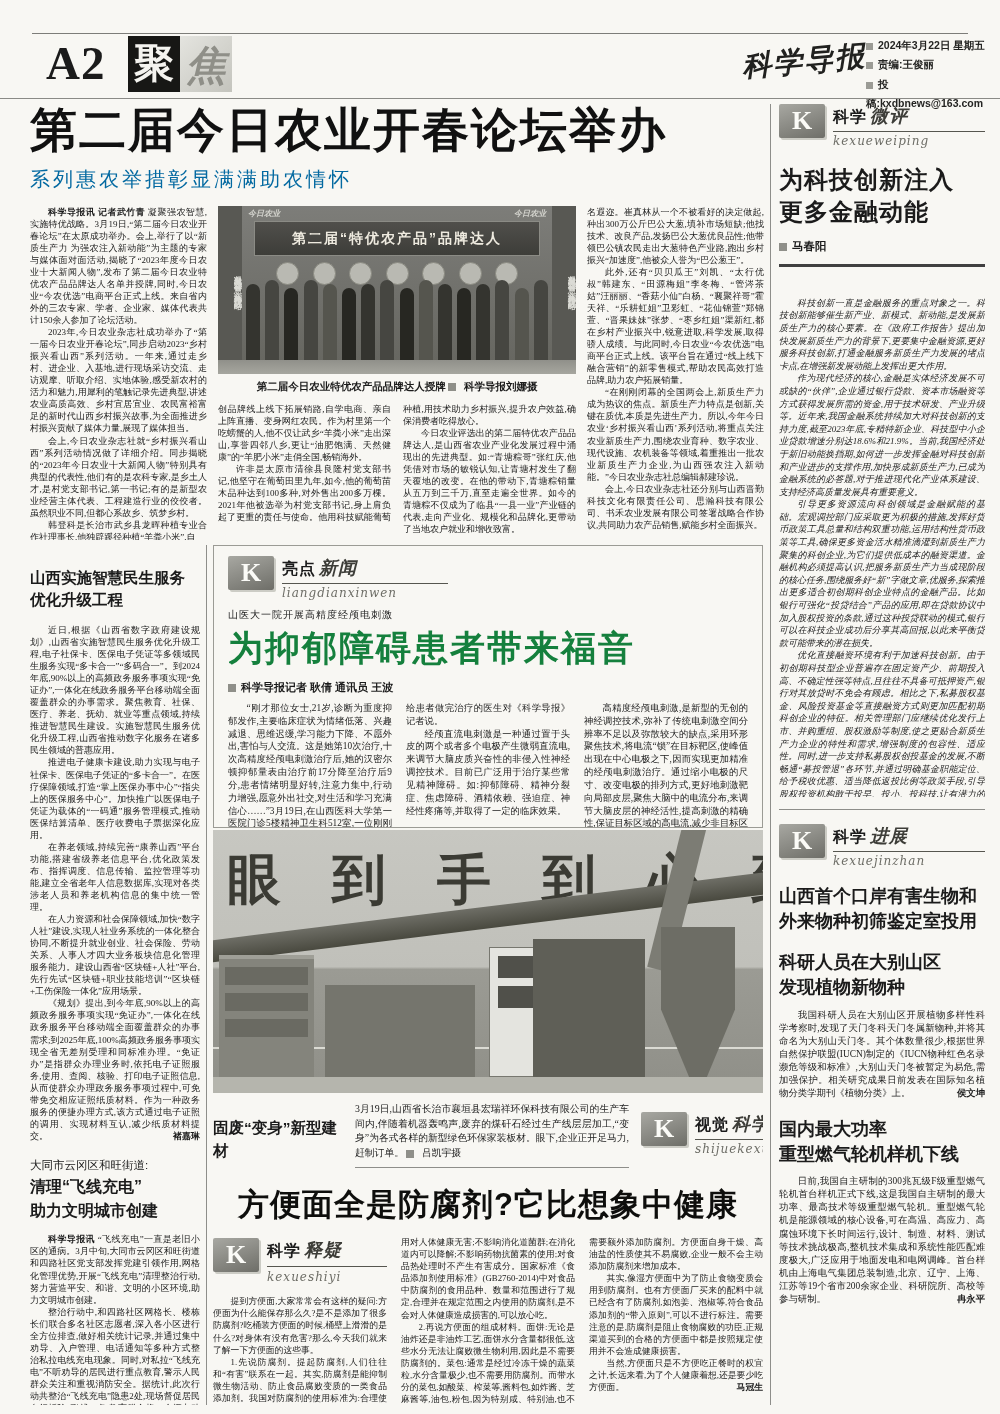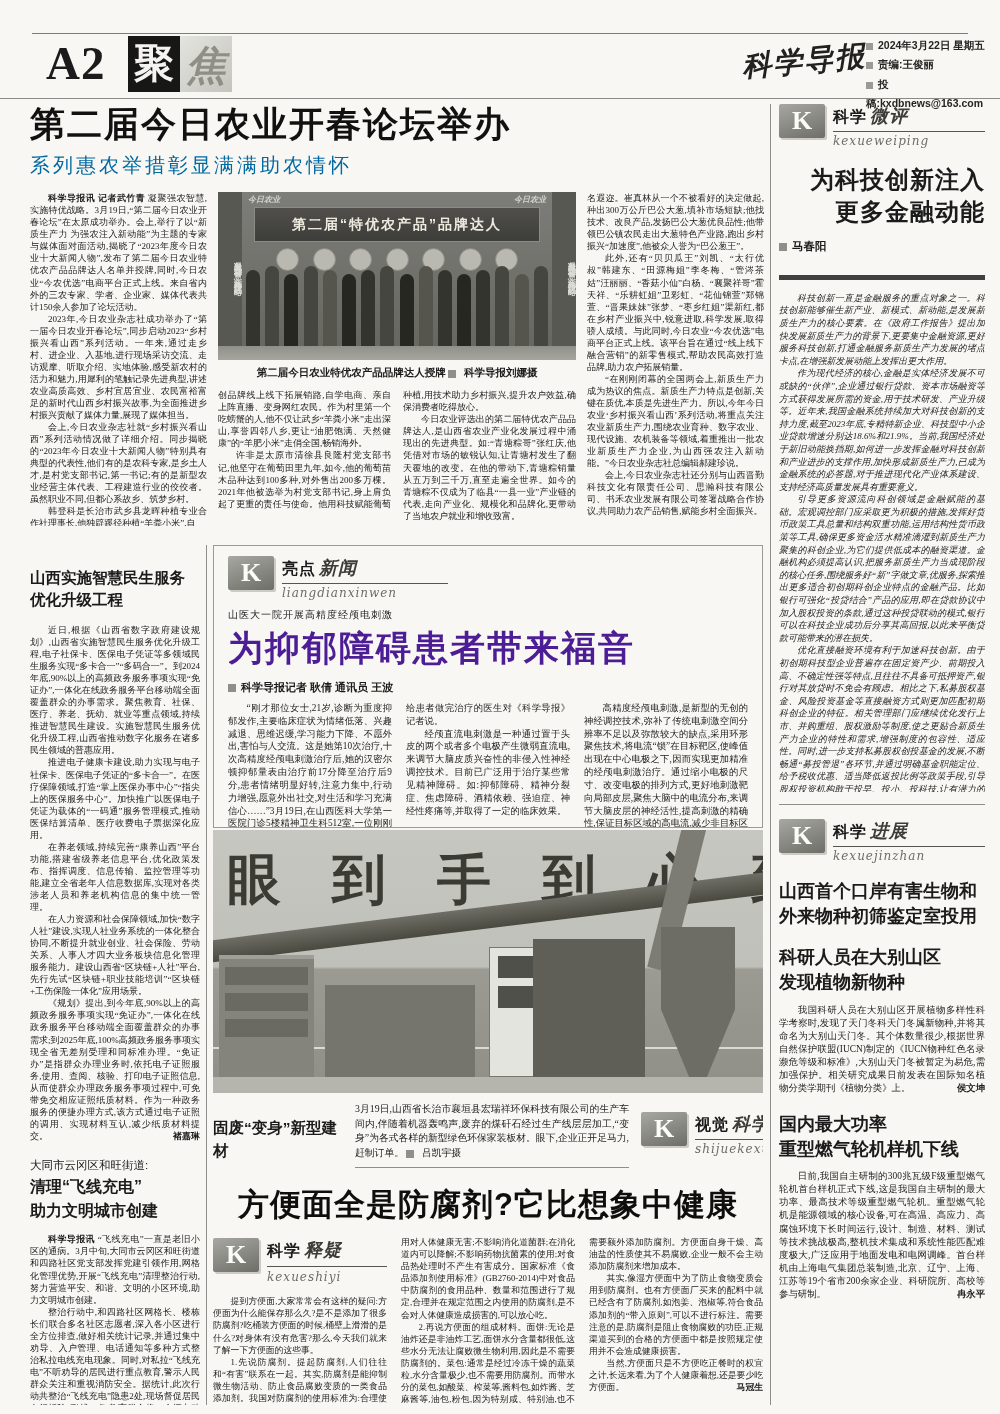--- a/index.html
+++ b/index.html
@@ -14,21 +14,21 @@
   .masthead{position:absolute;left:742px;top:42px;width:120px;font-family:"DejaVu Serif",serif;font-style:italic;font-weight:700;font-size:29px;letter-spacing:2px;color:#21211f;transform:rotate(-5deg);white-space:nowrap;}
   .hdr-info{position:absolute;left:866px;top:36px;font-family:"Liberation Sans",sans-serif;font-weight:700;font-size:10.5px;line-height:1.85;color:#242422;}
   .sq{display:inline-block;width:7px;height:7px;background:#9b9b95;margin-right:5px;vertical-align:middle;}
   .bsq{display:inline-block;width:8px;height:8px;background:#8f8f89;margin-right:5px;vertical-align:middle;}
   
   .bp{margin:0;text-align:justify;text-indent:2em;}
   .bp.noindent{text-indent:0;}
   .auth-inline{float:right;font-weight:700;font-style:normal;}
   
   .lead{position:absolute;left:30px;top:102px;width:734px;}
-  .lead h1{margin:2px 0 0;font-family:"Liberation Sans","DejaVu Sans",sans-serif;font-weight:900;font-size:35px;line-height:1.12;letter-spacing:2px;color:#111;}
+  .lead h1{margin:2px 0 0;font-family:"Liberation Sans","DejaVu Sans",sans-serif;font-weight:900;font-size:47px;line-height:1.12;letter-spacing:2px;color:#111;}
   .lead h2{margin:9px 0 0;font-weight:400;font-size:20px;letter-spacing:3px;color:#0369a1;}
   .lead-body{display:flex;gap:11px;margin-top:13px;height:334px;overflow:hidden;font-size:9px;line-height:1.34;}
   .lcol{width:177px;flex:none;overflow:hidden;height:334px;}
   .lmid{width:358px;flex:none;}
   .photo1{position:relative;height:168px;background:linear-gradient(#7d7d79,#65655f);overflow:hidden;}
   .p1-strip{position:absolute;top:0;bottom:14px;width:24px;background:#585853;color:#dcdcd6;writing-mode:vertical-rl;text-align:center;font-family:"Liberation Sans",sans-serif;font-weight:700;font-size:8px;letter-spacing:2px;}
   .p1-strip.ls{left:0;} .p1-strip.rs{right:0;}
   .p1-brand{position:absolute;top:3px;color:#d3d3cd;font-size:8px;font-weight:700;font-style:italic;}
   .p1-brand.b1{left:30px;} .p1-brand.b2{right:30px;}
   .p1-banner{position:absolute;left:36px;right:36px;top:15px;height:33px;background:linear-gradient(#504f4b,#3d3d39);border:1px solid #8b8b85;display:flex;align-items:center;justify-content:center;color:#eeeadf;font-family:"Liberation Sans",sans-serif;font-weight:700;font-size:14px;letter-spacing:2px;}
@@ -47,38 +47,38 @@
   .vrule-left{position:absolute;left:206px;top:545px;width:1px;height:860px;background:#8e8e8a;}
   
   .krow{display:flex;align-items:flex-start;gap:8px;}
   .kbox{flex:none;width:46px;height:34px;background:linear-gradient(160deg,#a8a8a2,#6e6e68);color:#fbfbf7;font-family:"Liberation Serif",serif;font-weight:700;font-size:26px;line-height:34px;text-align:center;border-radius:2px;box-shadow:2px 2px 0 #ccccc5;}
   .klabel{flex:1;}
   .kname{font-family:"Liberation Sans",sans-serif;font-weight:700;font-size:16px;letter-spacing:1px;white-space:nowrap;}
   .kn2{font-family:"DejaVu Serif",serif;font-style:italic;font-weight:700;font-size:18px;color:#3d3d38;margin-left:3px;}
   .kpinyin{margin-top:3px;border-top:1.5px solid #56564f;padding-top:2px;font-family:"DejaVu Serif",serif;font-style:italic;font-size:12px;color:#6d6d66;letter-spacing:1px;}
   
   .sidebar{position:absolute;left:779px;top:104px;width:206px;height:1302px;overflow:hidden;}
-  .sb-title{margin:16px 0 10px;font-family:Liberation Sans, sans-serif;font-weight:700;font-size:24px;line-height:1.35;letter-spacing:1px;text-align:right;}
-  .sb-author{font-family:"Liberation Sans",sans-serif;font-weight:700;font-size:11.5px;padding-bottom:21px;border-bottom:5px solid #404040;margin-bottom:12px;}
+  .sb-title{margin:16px 0 10px;font-family:Liberation Sans, sans-serif;font-weight:700;font-size:24px;line-height:1.35;letter-spacing:1px;}
+  .sb-author{font-family:"Liberation Sans",sans-serif;font-weight:700;font-size:11.5px;padding-bottom:10px;border-bottom:3px solid #404040;margin-bottom:30px;}
   .essay{height:500px;overflow:hidden;font-style:italic;font-size:9px;line-height:1.4;}
   .essay p{margin:0;}
   .sb-div{border-top:1px solid #8e8e8a;margin:12px 0 14px;}
   .jz-title{margin:16px 0 8px;font-family:"Liberation Sans",sans-serif;font-weight:700;font-size:18px;line-height:1.4;}
   .jz-body{font-size:9.4px;line-height:1.4;}
   
   .leftcol{position:absolute;left:30px;top:545px;width:170px;height:860px;overflow:hidden;font-size:9px;line-height:1.34;}
   .lc-title{margin:22px 0 12px;font-family:"Liberation Sans",sans-serif;font-weight:700;font-size:15.5px;line-height:1.45;}
   .lc-kicker{margin:16px 0 2px;font-family:"Liberation Sans",sans-serif;font-size:11.5px;}
   .lc-title2{margin:2px 0 10px;font-family:"Liberation Sans",sans-serif;font-weight:700;font-size:16px;line-height:1.5;}
   
   .midcol{position:absolute;left:213px;top:545px;width:550px;height:860px;overflow:hidden;}
   .ldbox{box-sizing:border-box;border:1px solid #9b9b95;height:283px;padding:10px 14px 8px;overflow:hidden;}
   .ldbox .krow{width:220px;}
   .ld-kicker{margin:8px 0 0;font-family:"Liberation Sans",sans-serif;font-size:10px;letter-spacing:1px;}
-  .ld-hl{margin:3px 0 8px;font-family:"Liberation Sans",sans-serif;font-weight:900;font-size:35px;letter-spacing:2px;color:#4c1d95;}
+  .ld-hl{margin:3px 0 8px;font-family:"Liberation Sans",sans-serif;font-weight:900;font-size:35px;letter-spacing:2px;color:#15803d;}
   .ld-byline{font-family:"Liberation Sans",sans-serif;font-weight:700;font-size:11px;margin-bottom:7px;}
   .ld-text{height:130px;overflow:hidden;column-count:3;column-gap:14px;font-size:9.3px;line-height:1.38;}
   .photo2{position:relative;height:263px;margin-top:2px;background:linear-gradient(#c7c7c1 0%,#c0c0ba 52%,#9b9b94 53%,#8f8f88 100%);overflow:hidden;}
   .wall-text{position:absolute;left:14px;top:14px;font-family:"Liberation Sans",sans-serif;font-weight:900;font-size:54px;letter-spacing:18px;color:#3b3b34;white-space:nowrap;}
   .pipe{position:absolute;left:-30px;top:74px;width:650px;height:22px;background:linear-gradient(#6e6e66,#49493f);transform:rotate(-7deg);}
   .pipe2{position:absolute;right:74px;top:-8px;width:24px;height:150px;background:#7c7c74;transform:rotate(14deg);}
   .rail{position:absolute;left:0;right:0;bottom:44px;height:2px;background:#dadad3;}
   .mach{position:absolute;bottom:16px;}
   .m1{left:6px;width:95px;height:118px;background:#84847c;border-top:4px solid #9f9f97;}
   .m1 i{display:block;margin:8px 6px 0;height:18px;background:#6a6a62;}

